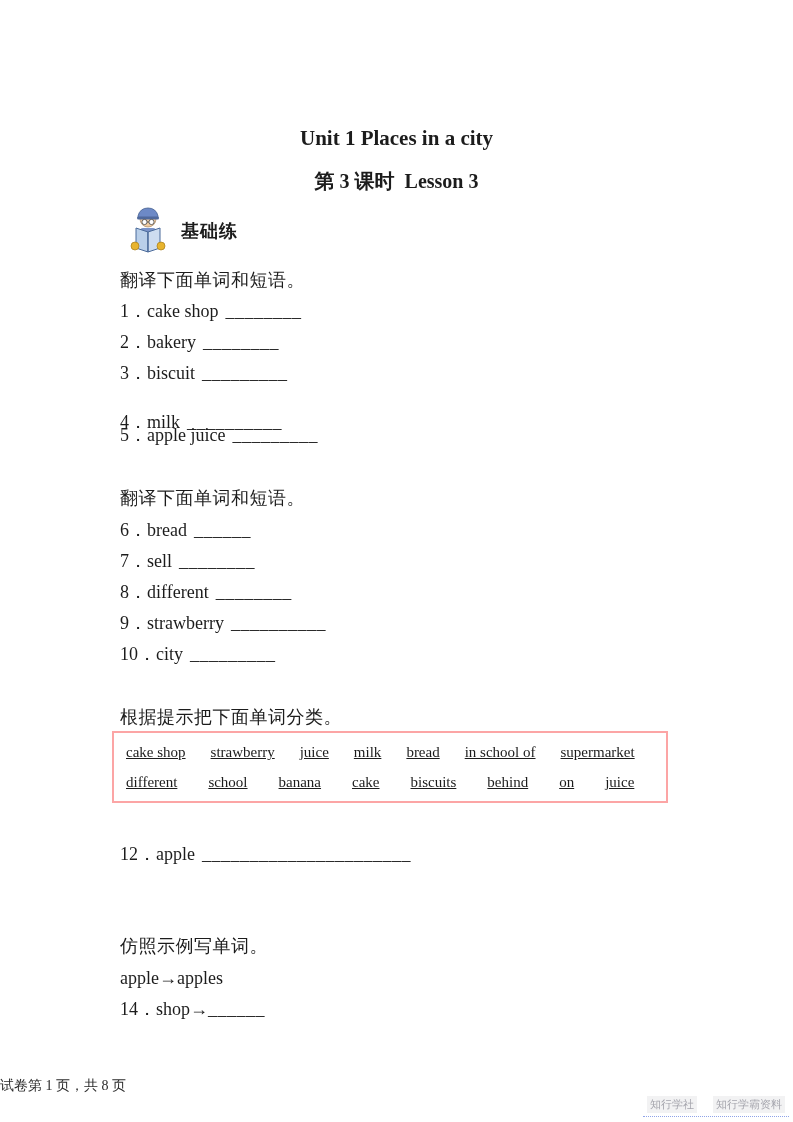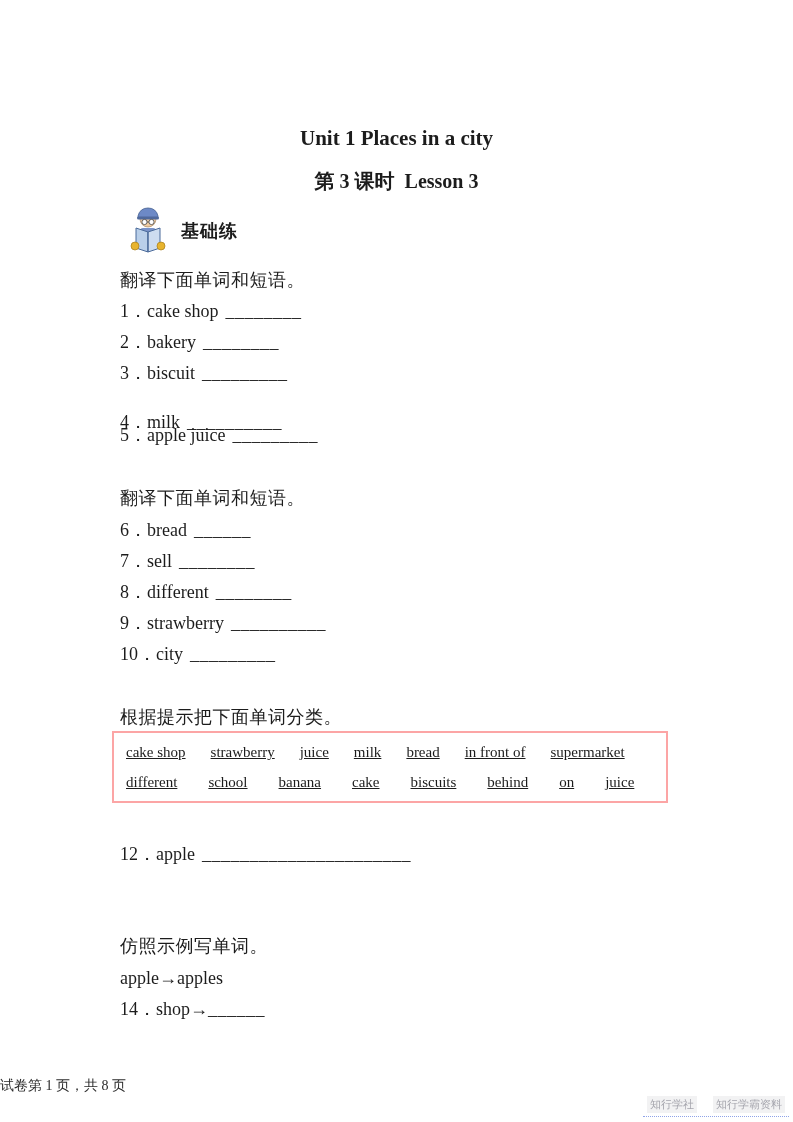--- a/index.html
+++ b/index.html
@@ -98,21 +98,21 @@
 
   <div class="line instr" style="top:708px">根据提示把下面单词分类。</div>
 
   <div class="word-box">
     <div class="word-row r1">
       <span>cake shop</span>
       <span>strawberry</span>
       <span>juice</span>
       <span>milk</span>
       <span>bread</span>
-      <span>in front of</span>
+      <span>in school of</span>
       <span>supermarket</span>
     </div>
     <div class="word-row r2">
       <span>different</span>
       <span>school</span>
       <span>banana</span>
       <span>cake</span>
       <span>biscuits</span>
       <span>behind</span>
       <span>on</span>

